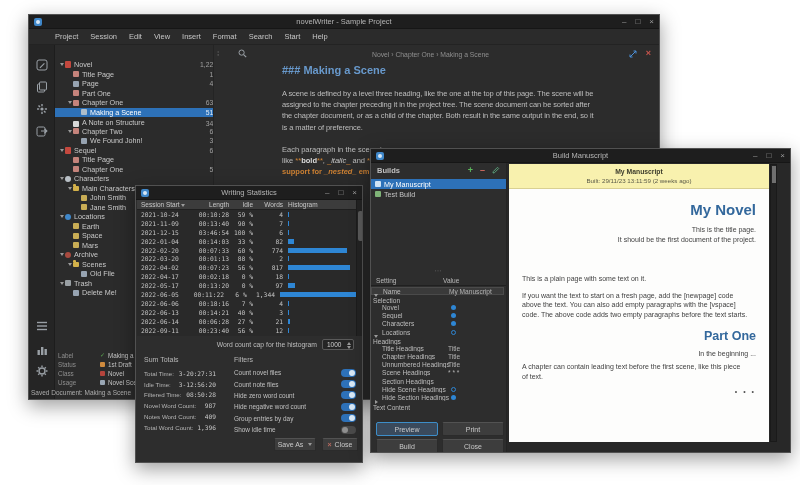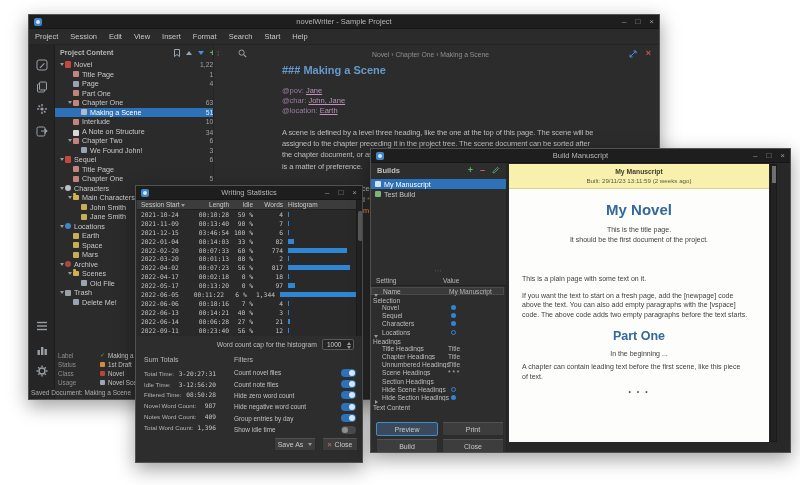--- a/index.html
+++ b/index.html
@@ -20,21 +20,21 @@
   .tri{width:0;height:0;display:inline-block}
   .tri.up{border-left:3px solid transparent;border-right:3px solid transparent;border-bottom:4px solid #93a6b5}
   .tri.dn{border-left:3px solid transparent;border-right:3px solid transparent;border-top:4px solid #4a90d9}
   .tri.sm-dn{border-left:2.5px solid transparent;border-right:2.5px solid transparent;border-top:3px solid #9a9a9a}
   .tri.sm-up{border-left:2.5px solid transparent;border-right:2.5px solid transparent;border-bottom:3px solid #9a9a9a}
   .tri.sm-rt{border-top:2.5px solid transparent;border-bottom:2.5px solid transparent;border-left:3px solid #9a9a9a}
 
   
   #main{left:28px;top:14px;width:632px;height:386px}
   #menubar{position:absolute;left:0;top:14px;right:0;height:16px;background:#2b2b2b;border-bottom:1px solid #232323;
-           display:flex;align-items:center;padding-left:0}
+           display:flex;align-items:center;padding-left:20px}
   #menubar .mi{font-size:7.5px;color:#c6c6c6;padding:0 6px;line-height:16px}
   #rail{position:absolute;left:0;top:30px;width:26px;bottom:0;background:#252525;border-right:1px solid #1d1d1d}
   .ric{position:absolute;left:7px;width:12px;height:12px}
   #panel{position:absolute;left:26px;top:30px;width:186px;bottom:0;background:#2b2b2b}
   #pc-head{position:absolute;left:0;top:0;right:0;height:15px;display:flex;align-items:center}
   #pc-head .pct{font-size:7.2px;font-weight:bold;color:#b5b5b5;padding-left:5px;flex:1}
   #pc-head .pci{display:flex;align-items:center;gap:6px;padding-right:12px}
   #tree{position:absolute;left:0;top:15px;right:0;height:262px;overflow:hidden}
   .trow{display:flex;align-items:center;height:9.5px;padding-right:3px}
   .trow.sel{background:#2d71b8}
@@ -144,21 +144,21 @@
   #btn-close{left:71px;top:276px}
   #bw-right{position:absolute;left:136px;top:14px;right:0;bottom:0;background:#282828}
   #pv-head{position:absolute;left:2px;top:1px;width:260px;height:25px;background:#f8f1ae;border-bottom:1px solid #d9d092;
            text-align:center;padding-top:3px}
   #pv-head .pt{font-size:6.8px;font-weight:bold;color:#3c3c2c;line-height:9px}
   #pv-head .ps{font-size:6.2px;color:#5a5a48;line-height:9px}
   #pv-scroll{position:absolute;left:263px;top:1px;width:7px;height:278px;background:#222;border:1px solid #1a1a1a}
   #pv-thumb{position:absolute;left:1px;top:1px;width:4px;height:17px;background:#6f6f6f}
   #page{position:absolute;left:2px;top:26px;width:260px;height:253px;background:#fdfdfc;color:#3f3f3f;
         padding:0 13px;overflow:hidden}
-  .pv-c{text-align:center}
+  .pv-c{text-align:right}
   #pv-title{margin-top:12px;font-size:15px;font-weight:bold;color:#33689c}
   #pv-by{margin-top:8px;font-size:7.5px;font-weight:bold}
   #pv-tp{margin-top:7px;font-size:7px;line-height:9.5px;white-space:pre-line}
   #pv-plain{margin-top:30px;font-size:7px;line-height:9.5px}
   #pv-np{margin-top:7px;font-size:7px;line-height:9.5px;white-space:pre-line}
   #pv-part{margin-top:10px;font-size:12.5px;font-weight:bold;color:#33689c}
   #pv-beg{margin-top:7px;font-size:7px}
   #pv-soit{margin-top:12px;font-size:11.5px;font-weight:bold;color:#33689c}
   #pv-ch{margin-top:5px;font-size:7px;line-height:9.5px;white-space:pre-line}
   #pv-sep{margin-top:7px;font-size:7px;letter-spacing:2px;color:#555}
@@ -248,34 +248,20 @@
             <line x1="2.2" y1="2.2" x2="3.2" y2="3.2"></line>
             <line x1="8.8" y1="8.8" x2="9.8" y2="9.8"></line>
             <line x1="9.8" y1="2.2" x2="8.8" y2="3.2"></line>
             <line x1="3.2" y1="8.8" x2="2.2" y2="9.8"></line>
           </g>
         </svg>
     </span>
   </div>
 
   <div id="panel">
-    <div id="pc-head">
-      <span class="pct">Project Content</span>
-      <span class="pci">
-        <span>
-            <svg width="6" height="8" viewBox="0 0 6 8">
-              <path d="M0.5 0.5 h5 v7 l-2.5 -2 l-2.5 2 Z" fill="none" stroke="#97a7b5"></path>
-            </svg>
-          </span>
-        <span class="tri up"></span>
-        <span class="tri dn"></span>
-        <span class="plus">+</span>
-        <span style="color:#9a9a9a;font-size:8px">⋮</span>
-      </span>
-    </div>
     <div id="tree">
         <div class="trow" style="padding-left: 3px;">
           <span class="texp">
             <span class="tri sm-dn"></span>
           </span>
           <span class="ti book" style="background: rgb(196, 72, 62);"></span>
           <span class="tlab">Novel</span>
           <span class="tcnt">1,225</span>
           <span class="tchk minus">–</span>
           <span class="tbdg" style="background: rgb(181, 68, 60);"></span>
@@ -314,28 +300,20 @@
           <span class="tchk check">✓</span>
           <span class="tbdg" style="background: rgb(181, 68, 60);"></span>
         </div>
         <div class="trow sel" style="padding-left: 19px;">
           <span class="texp"></span>
           <span class="ti file" style="background: rgb(174, 189, 201);"></span>
           <span class="tlab">Making a Scene</span>
           <span class="tcnt">513</span>
           <span class="tchk check">✓</span>
           <span class="tbdg" style="background: rgb(199, 162, 60);"></span>
-        </div>
-        <div class="trow" style="padding-left: 11px;">
-          <span class="texp"></span>
-          <span class="ti file" style="background: rgb(197, 131, 123);"></span>
-          <span class="tlab">Interlude</span>
-          <span class="tcnt">101</span>
-          <span class="tchk check">✓</span>
-          <span class="tbdg" style="background: rgb(79, 158, 71);"></span>
         </div>
         <div class="trow" style="padding-left: 11px; align-items: flex-end;">
           <span class="texp"></span>
           <span class="ti file" style="background: rgb(216, 216, 216);"></span>
           <span class="tlab">A Note on Structure</span>
           <span class="tcnt">346</span>
           <span class="tchk cross">×</span>
           <span class="tbdg" style="background: rgb(181, 68, 60);"></span>
         </div>
         <div class="trow" style="padding-left: 11px;">
@@ -536,25 +514,20 @@
       <span id="crumb">Novel  ›  Chapter One  ›  Making a Scene</span>
       <span id="ed-max">
         <svg width="8" height="8" viewBox="0 0 8 8">
             <path d="M1 7 L7 1 M4.5 1 H7 V3.5 M1 4.5 V7 H3.5" fill="none" stroke="#4a90d9"></path>
           </svg>
       </span>
       <span id="ed-close">×</span>
     </div>
     <div id="ed-body">
       <div id="ed-h3">### Making a Scene</div>
-      <div id="tags">
-          <div class="tagline"><span class="tkey">@pov: </span><span class="tval">Jane</span></div>
-          <div class="tagline"><span class="tkey">@char: </span><span class="tval">John, Jane</span></div>
-          <div class="tagline"><span class="tkey">@location: </span><span class="tval">Earth</span></div>
-        </div>
       <div id="para1">A scene is defined by a level three heading, like the one at the top of this page. The scene will be
 assigned to the chapter preceding it in the project tree. The scene document can be sorted after
 the chapter document, or as a child of the chapter. Both result in the same output in the end, so it
 is a matter of preference.</div>
       <div id="para2">
           <div><span class="seg-plain">Each paragraph in the scene is</span></div>
           <div><span class="seg-plain">like </span><span class="seg-mark">**</span><span class="seg-boldtxt">bold</span><span class="seg-mark">**</span><span class="seg-plain">, </span><span class="seg-mark">_</span><span class="seg-italictxt">italic</span><span class="seg-mark">_</span><span class="seg-plain"> and </span><span class="seg-mark">**_</span></div>
           <div><span class="seg-orange">support for </span><span class="seg-orangeit">_nested_</span><span class="seg-orange"> empha</span></div>
         </div>
     </div>

